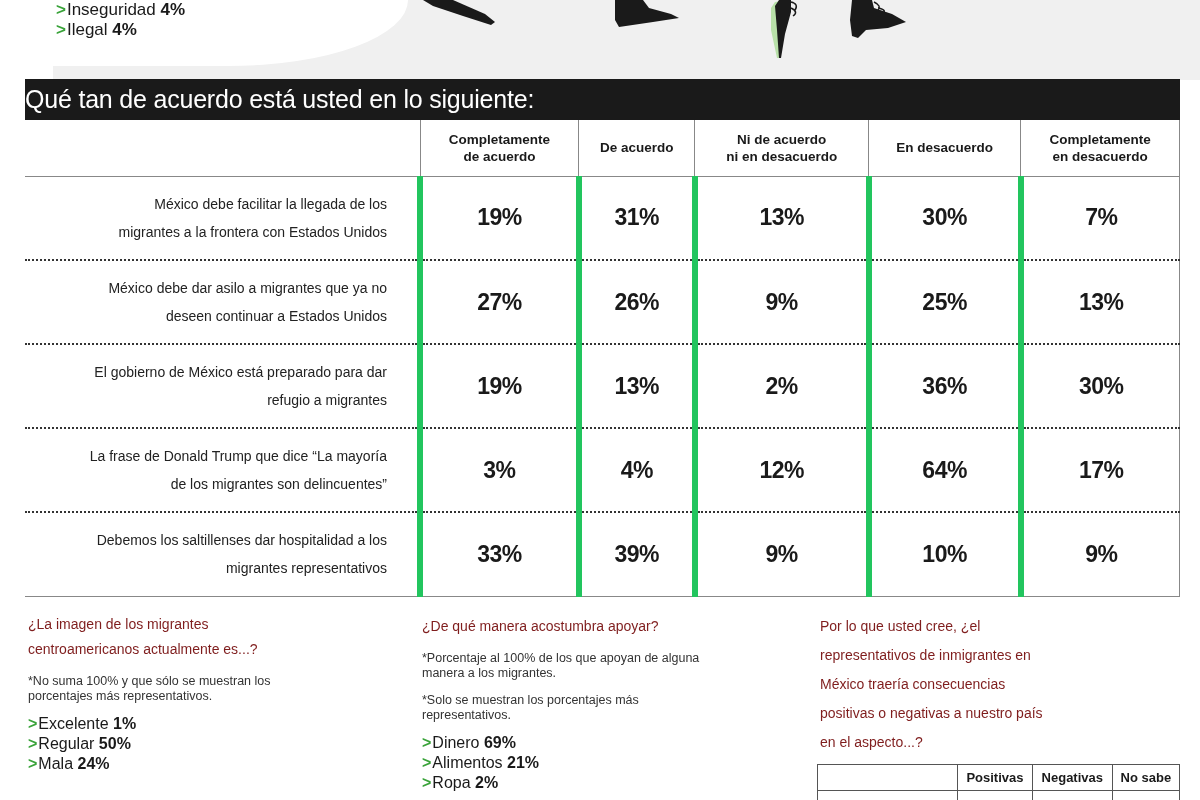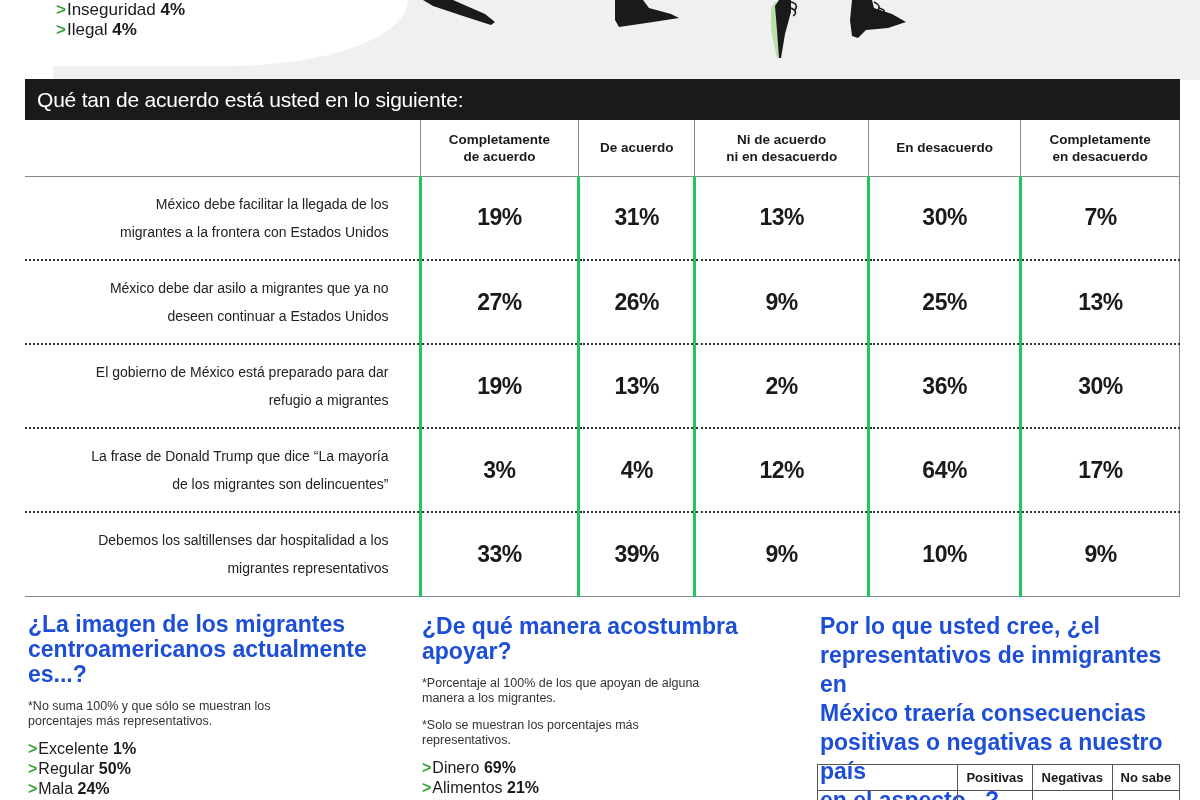--- a/index.html
+++ b/index.html
@@ -11,35 +11,35 @@
     .top-grey { position: absolute; left: 25px; top: 0; width: 1155px; height: 80px; background: #f0f0f0; }
     .top-white-blob { position: absolute; left: 0; top: 0; width: 380px; height: 66px; background: #ffffff; border-radius: 0 0 180px 0 / 0 0 66px 0; }
     .top-list { position: absolute; left: 28px; top: 0px; font-size: 17px; line-height: 20px; }
     .arrow-item { white-space: nowrap; }
     .arrow { color: #3aa33a; font-weight: bold; margin-right: 1px; }
     .arrow-item b { font-weight: bold; }
     .shoe { position: absolute; }
 
     
     .agree-title { position: absolute; left: 25px; top: 79px; width: 1155px; height: 41px; background: #1a1a1a; color: #ffffff;
-      font-size: 21px; line-height: 41px; padding-left: 12px; letter-spacing: -0.2px; }
+      font-size: 25px; line-height: 41px; letter-spacing: -0.2px; }
     .agree-table { position: absolute; left: 25px; top: 120px; width: 1155px; border-collapse: collapse; }
     .agree-table th { font-size: 13.5px; font-weight: bold; line-height: 17px; height: 56px; text-align: center; vertical-align: middle;
       border-left: 1px solid #888; border-bottom: 1px solid #888; }
     .agree-table th.blank { border-left: none; width: 395px; }
     .agree-table th.last, .agree-table td.last { border-right: 1px solid #888; }
     .agree-table td { height: 84px; vertical-align: middle; }
     .agree-table td.stmt { text-align: right; padding-right: 30px; font-size: 14px; line-height: 28px; color: #222; }
-    .agree-table td.val { text-align: center; font-size: 23px; font-weight: bold; border-left: 3px solid #22c55e; letter-spacing: -0.5px; }
+    .agree-table td.val { text-align: center; font-size: 23px; font-weight: bold; border-left: 6px solid #22c55e; letter-spacing: -0.5px; }
     .agree-table tr.row td { border-bottom: 2px dotted #333; }
     .agree-table tr.row.final td { border-bottom: 1px solid #888; }
 
     
     .sec { position: absolute; }
-    .sec h2 { font-size: 23px; font-weight: bold; line-height: 25px; color: #1d4ed8; }
+    .sec h2 { font-size: 14px; font-weight: normal; line-height: 25px; color: #7f1d1d; }
     .sec .note { font-size: 12.5px; line-height: 15px; color: #333; margin-top: 12px; }
     .sec .note2 { }
     .sec .list { margin-top: 10px; font-size: 16px; line-height: 20px; }
 
     .sec3 h2 { line-height: 29px; }
     .small-table { position: absolute; left: 817px; top: 764px; width: 363px; border-collapse: collapse; }
     .small-table th { font-size: 13px; font-weight: bold; height: 26px; border: 1px solid #555; text-align: center; padding: 0 3px; }
     .small-table th.blank { width: 140px; }
     .small-table td { height: 24px; border: 1px solid #555; font-size: 15px; font-weight: bold; text-align: center; }
     .small-table td.lbl { text-align: right; font-weight: normal; padding-right: 8px; }

